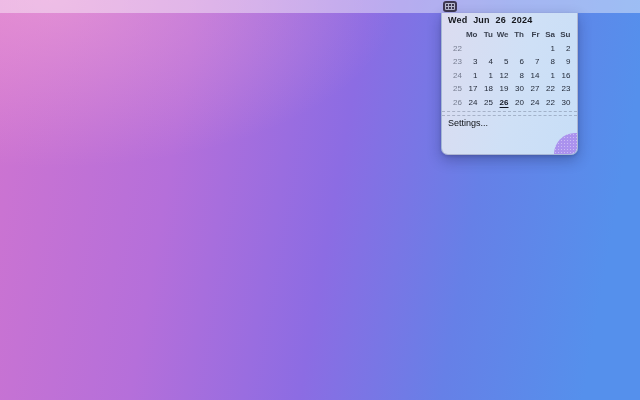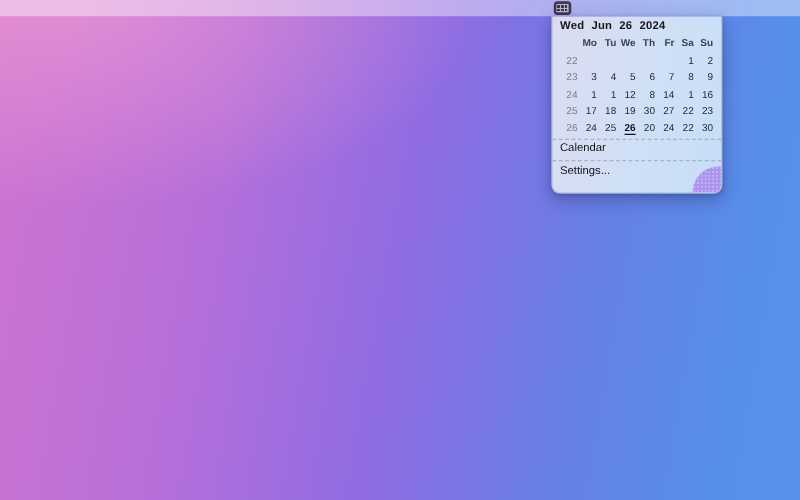--- a/index.html
+++ b/index.html
@@ -143,20 +143,19 @@
     <span class="day">25</span>
     <span class="day sel">26</span>
     <span class="day">20</span>
     <span class="day">24</span>
     <span class="day">22</span>
     <span class="day">30</span>
   </div>
 
   <div class="sep"></div>
 
-  <div class="menu-item">Calendar</div>
 
   <div class="sep" style="margin-top:3px;"></div>
 
   <div class="menu-item" style="margin-top:1px;">Settings...</div>
 
   <div class="blob"></div>
 </div>
 
 </body></html>

